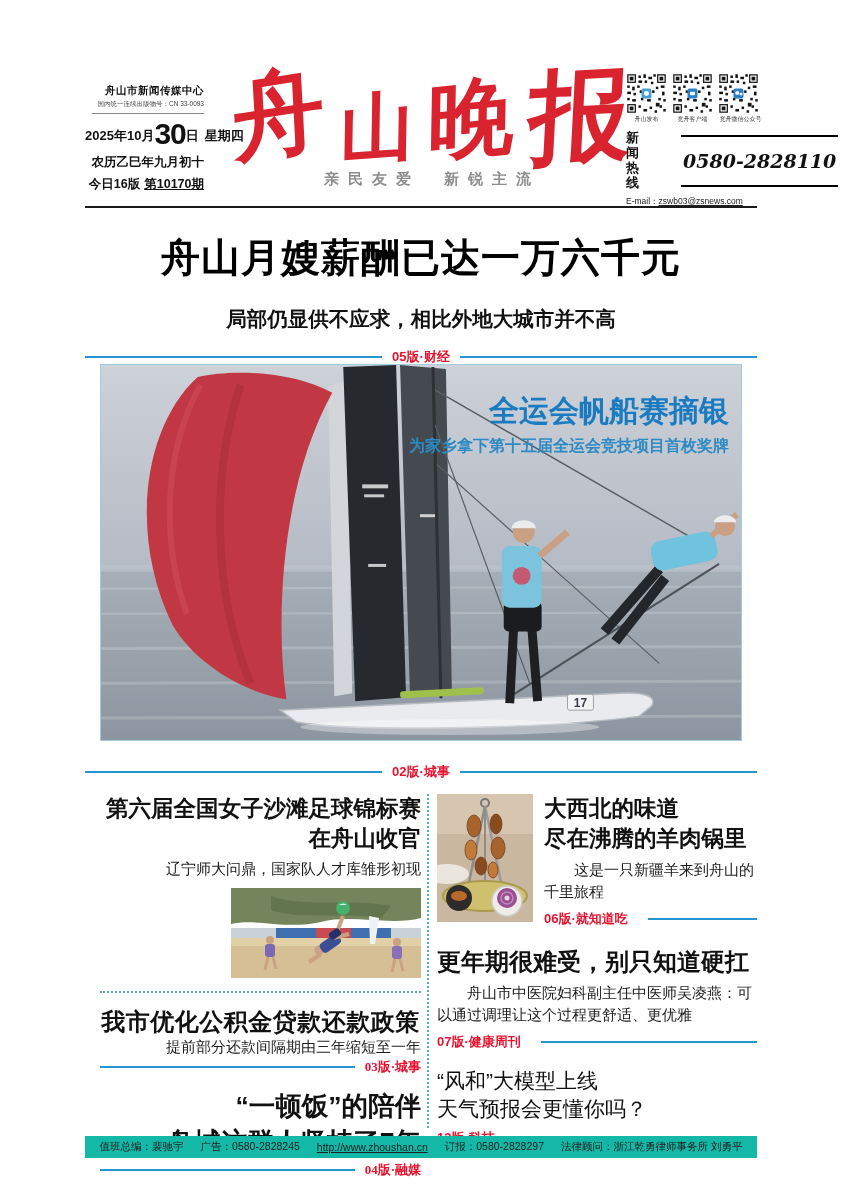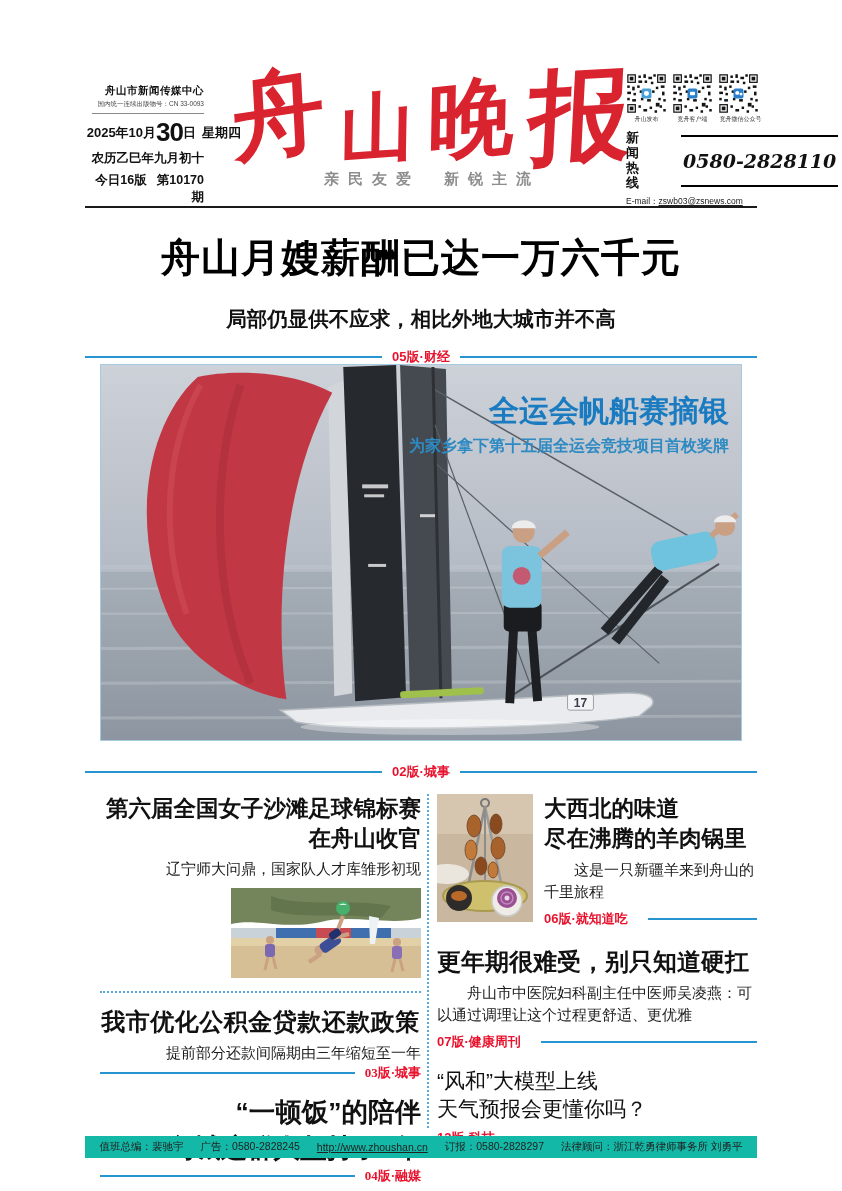--- a/index.html
+++ b/index.html
@@ -5,24 +5,24 @@
   html,body{margin:0;padding:0;background:#fff;}
   .page{position:relative;width:842px;height:1191px;background:#fff;overflow:hidden;
         font-family:"Liberation Sans",sans-serif;color:#111;outline:1px solid #e2e2e2;}
 
   
   .hdr-left{position:absolute;left:85px;top:84px;width:156px;text-align:right;}
   .hdr-org{font-size:10.5px;font-weight:bold;letter-spacing:.5px;padding-right:37px;}
   .hdr-pubno{font-size:6.5px;color:#444;margin-top:2px;padding-right:37px;}
   .hdr-rule{border:0;border-top:1px solid #888;margin:4px 37px 5px auto;width:112px;}
   .hdr-date{font-size:13px;font-weight:bold;white-space:nowrap;line-height:1;}
-  .hdr-date .day{font-size:26px;font-weight:bold;vertical-align:-4px;letter-spacing:-1px;}
+  .hdr-date .day{font-size:30px;font-weight:bold;vertical-align:-4px;letter-spacing:-1px;}
   .hdr-date .wd{margin-left:6px;}
   .hdr-lunar,.hdr-ed{font-size:12.5px;font-weight:bold;margin-top:5px;padding-right:37px;}
-  .hdr-ed .sp{margin-left:10px;}
+  .hdr-ed .sp{margin-left:4px;text-decoration:underline;}
 
   .mast{position:absolute;left:233px;top:58px;width:398px;height:118px;display:flex;
         align-items:center;justify-content:space-between;pointer-events:none;}
   .mast-char{font-family:"DejaVu Serif",serif;font-weight:bold;color:#d9232e;display:inline-block;}
   .mast-char:nth-child(1){font-size:92px;transform:rotate(-9deg) skewX(-6deg) translateY(-2px);}
   .mast-char:nth-child(2){font-size:74px;transform:rotate(-4deg) skewX(-5deg) translateY(12px);}
   .mast-char:nth-child(3){font-size:86px;transform:rotate(-6deg) skewX(-7deg) translateY(2px);}
   .mast-char:nth-child(4){font-size:102px;transform:rotate(-3deg) skewX(-6deg);}
   .slogan{position:absolute;left:233px;top:170px;width:398px;text-align:center;color:#8d8d8d;
           font-size:15px;letter-spacing:9px;font-weight:bold;}
@@ -61,21 +61,21 @@
   
   .col-left{position:absolute;left:100px;top:794px;width:321px;}
   .col-right{position:absolute;left:437px;top:794px;width:320px;}
   .v-divider{position:absolute;left:427px;top:794px;height:334px;border-left:2px dotted #58a9da;}
 
   .s1-h{font-size:22.5px;font-weight:900;text-align:right;line-height:1.35;}
   .s1-sub{font-size:15px;text-align:right;margin-top:5px;color:#1c1c1c;}
   .beach-photo{display:block;margin:9px 0 0 auto;width:190px;height:90px;}
   .dot-sep{border:0;border-top:2px dotted #58a9da;margin:13px 0 0 0;}
   .s2-h{font-size:24px;font-weight:900;text-align:center;margin-top:13px;letter-spacing:.5px;}
-  .s2-sub{font-size:15px;text-align:right;margin-top:6px;color:#1c1c1c;}
+  .s2-sub{font-size:15px;text-align:right;color:#1c1c1c;}
   .tagline.compact{margin-top:1px;font-family:Liberation Serif, serif;}
   .s3-h{font-size:26.5px;font-weight:900;text-align:right;line-height:1.35;margin-top:13px;}
 
   .r1{display:flex;gap:11px;}
   .food-photo{width:96px;height:128px;flex:none;display:block;}
   .r1-h{font-size:22.5px;font-weight:900;line-height:1.35;}
   .r-body{font-size:15px;line-height:1.5;margin-top:4px;text-indent:2em;color:#1c1c1c;}
   .tagline-l{display:flex;align-items:center;gap:20px;margin-top:6px;}
   .tagline-l .tl-tag{color:#e8122d;font-weight:bold;font-size:13px;white-space:nowrap;}
   .tagline-l .tl-line{flex:1;height:2px;background:#2795d2;}

